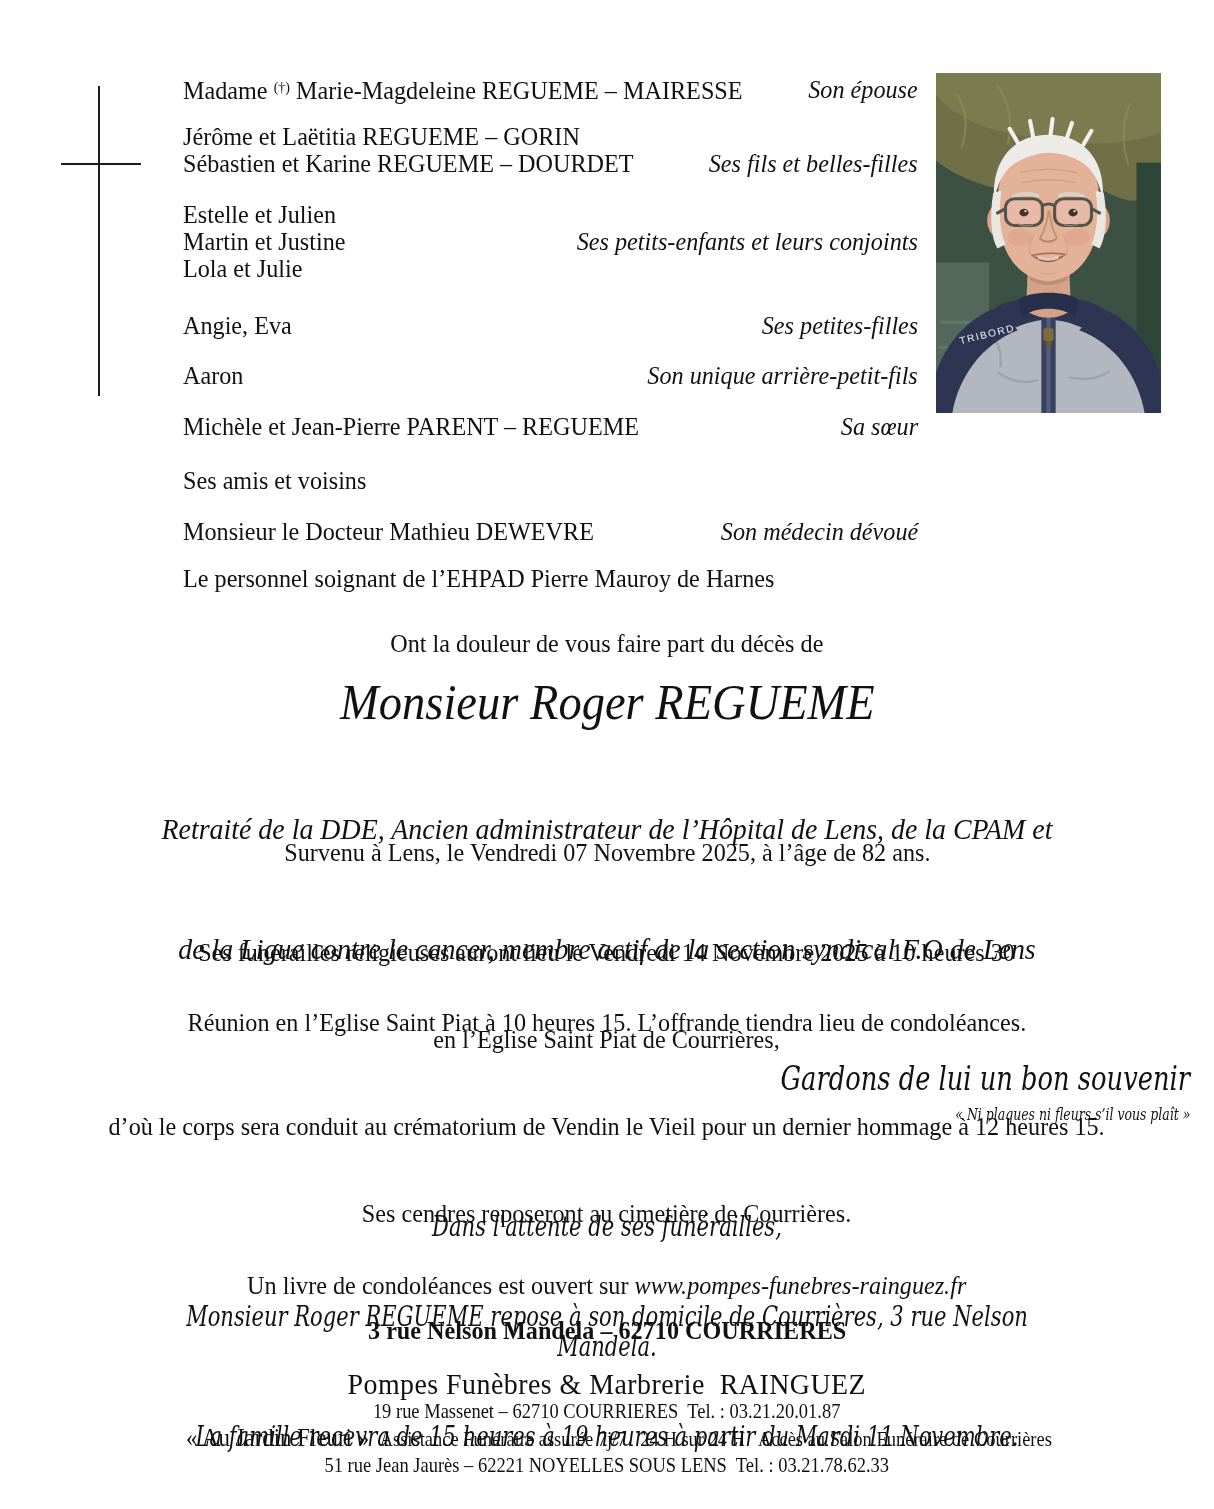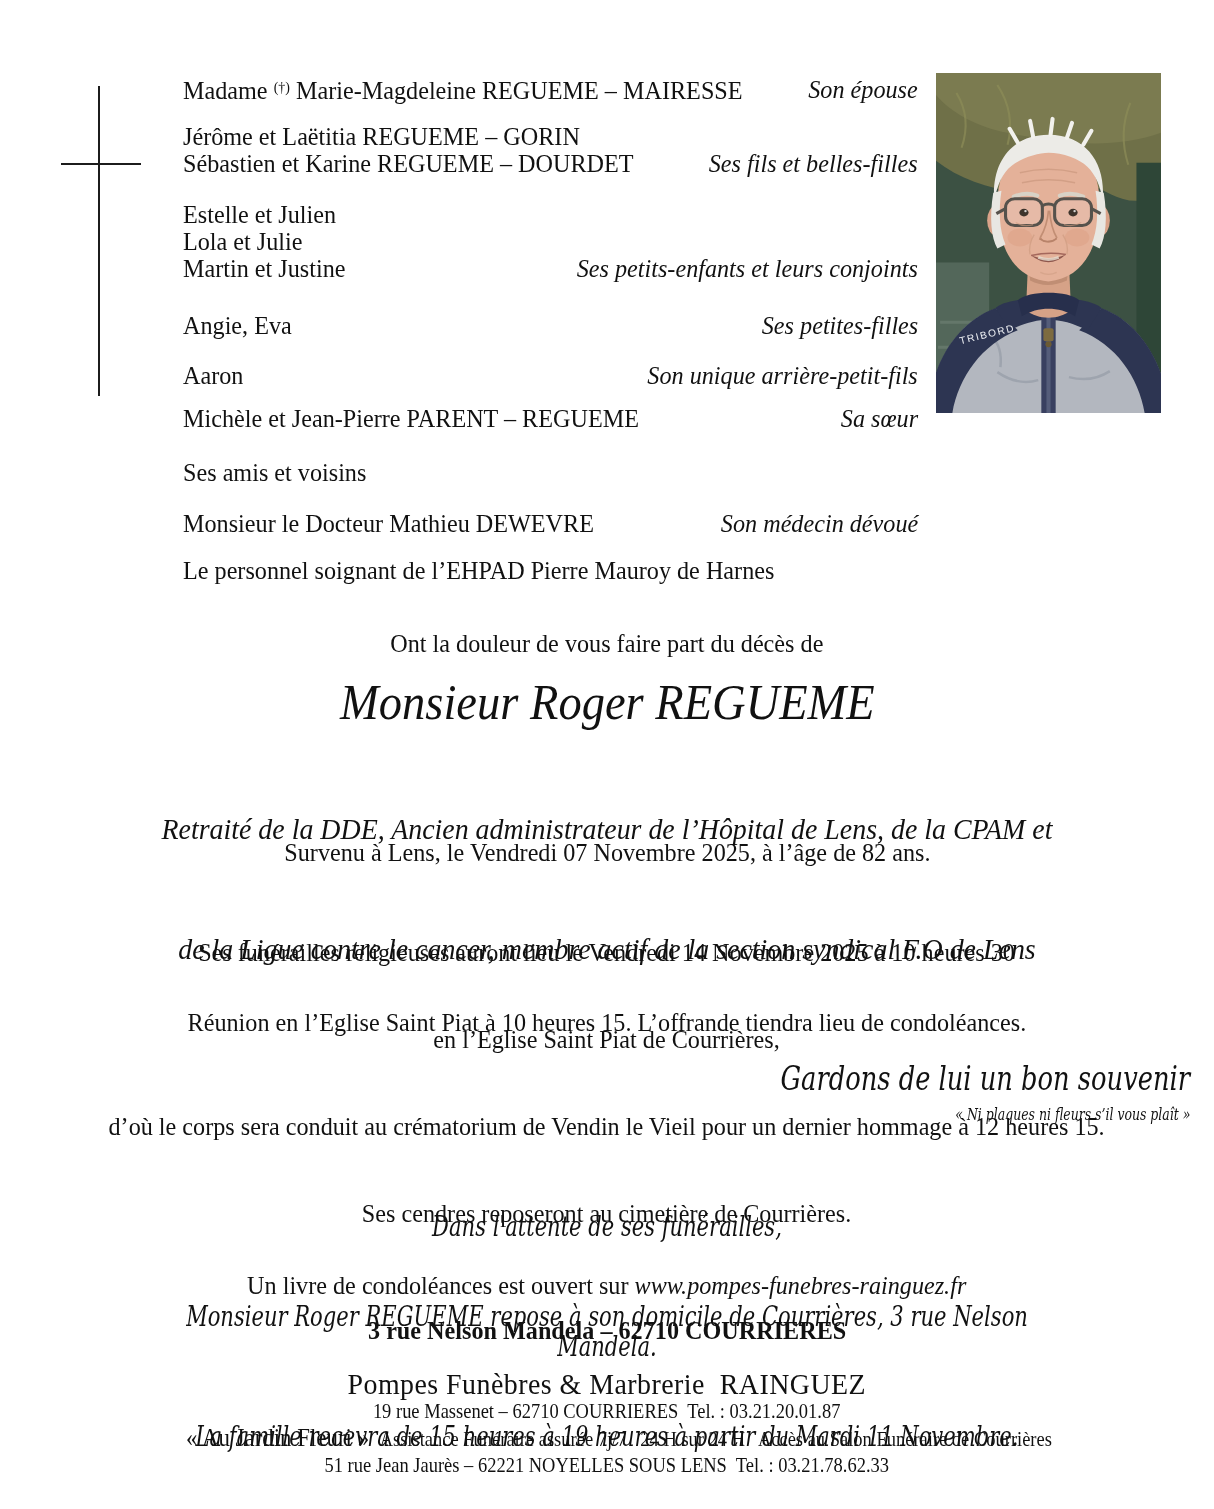--- a/index.html
+++ b/index.html
@@ -20,21 +20,21 @@
   .photo{position:absolute;left:936px;top:73px;width:225px;height:340px;}
   .photo svg{display:block;width:100%;height:100%;}
 
   
   .fam{position:absolute;left:183px;top:74px;width:735px;font-size:26px;line-height:27px;}
   .frow{display:flex;justify-content:space-between;align-items:center;}
   .nx{display:inline-block;transform:scaleX(.93);transform-origin:0 50%;white-space:pre-wrap;}
   .rx{display:inline-block;transform:scaleX(.93);transform-origin:100% 50%;font-style:italic;white-space:pre-wrap;}
   .dg{font-size:15px;vertical-align:7px;}
   .g2{margin-top:19px}.g3{margin-top:24px}.g4{margin-top:30px}.g5{margin-top:23px}
-  .g6{margin-top:16px}.g7{margin-top:27px}.g8{margin-top:24px}.g9{margin-top:20px}
+  .g6{margin-top:24px}.g7{margin-top:27px}.g8{margin-top:24px}.g9{margin-top:20px}
 
   
   .abs{position:absolute;left:0;width:1214px;text-align:center;}
   .abs.r{text-align:right;padding-right:24px;box-sizing:border-box;}
   .sx{display:inline-block;transform:scaleX(.93);transform-origin:50% 50%;white-space:pre-wrap;}
   .sx88{display:inline-block;transform:scaleX(.88);transform-origin:50% 50%;white-space:pre-wrap;}
   .sx78{display:inline-block;transform:scaleX(.78);transform-origin:50% 50%;white-space:pre-wrap;}
   .o-right{transform-origin:100% 50% !important;}
   .script{font-family:"DejaVu Serif",serif;font-style:italic;}
   .it{font-style:italic;}
@@ -179,26 +179,26 @@
         <span class="nx">Sébastien et Karine REGUEME – DOURDET</span>
         <span class="rx">Ses fils et belles-filles</span>
       </div>
     </div>
 
     <div class="g3">
       <div class="frow">
           <span class="nx">Estelle et Julien</span>
         </div>
       <div class="frow">
-          <span class="nx">Lola et Julie</span>
-        </div>
-      <div class="frow">
         <span class="nx">Martin et Justine</span>
         <span class="rx">Ses petits-enfants et leurs conjoints</span>
       </div>
+      <div class="frow">
+          <span class="nx">Lola et Julie</span>
+        </div>
     </div>
 
     <div class="frow g4">
       <span class="nx">Angie, Eva</span>
       <span class="rx">Ses petites-filles</span>
     </div>
 
     <div class="frow g5">
       <span class="nx">Aaron</span>
       <span class="rx">Son unique arrière-petit-fils</span>

